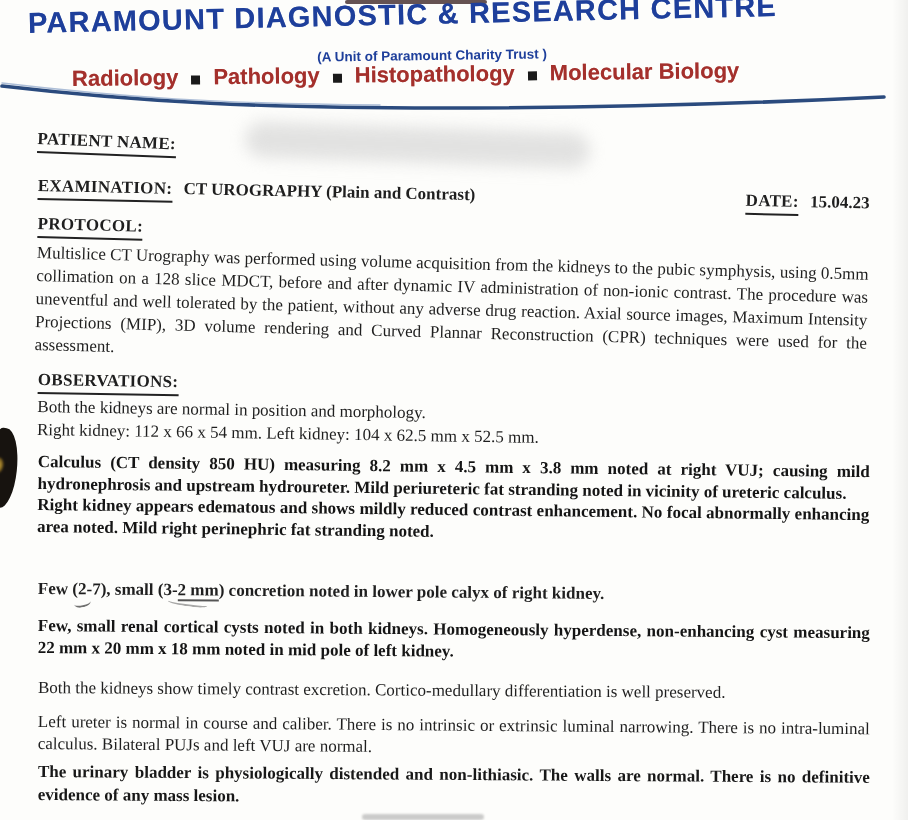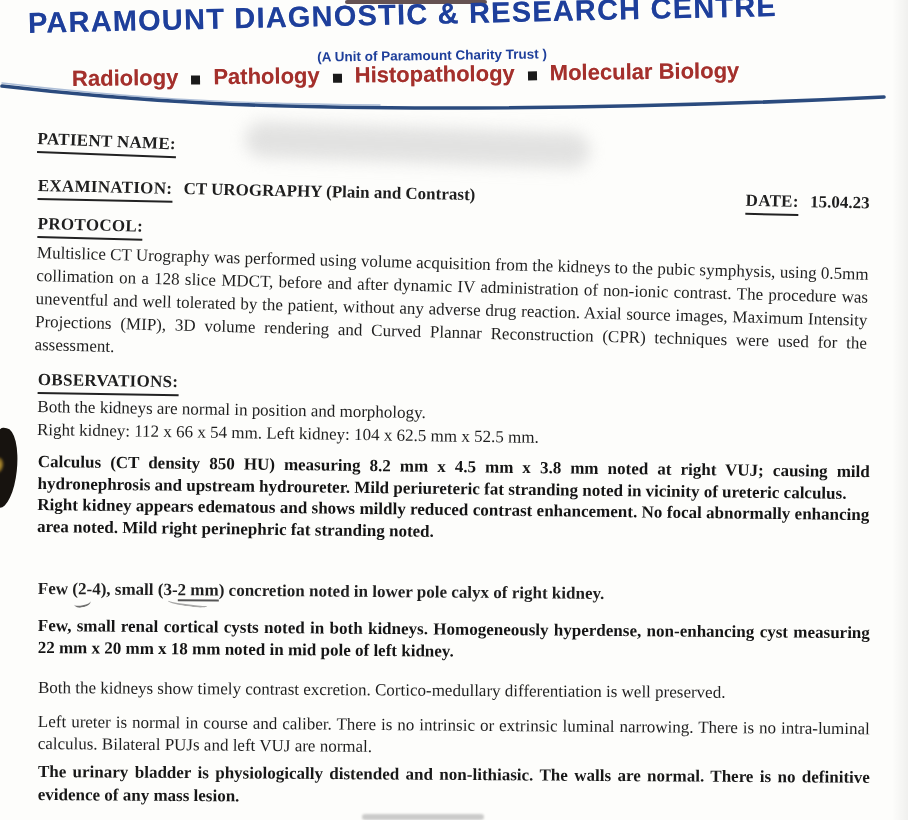--- a/index.html
+++ b/index.html
@@ -160,21 +160,21 @@
     <div class="line">Both the kidneys are normal in position and morphology.</div>
     <div class="line">Right kidney: 112 x 66 x 54 mm. Left kidney: 104 x 62.5 mm x 52.5 mm.</div>
   </div>
 
   <div class="blk calc-blk">
     <div class="bold-p just">Calculus (CT density 850 HU) measuring 8.2 mm x 4.5 mm x 3.8 mm noted at right VUJ; causing mild hydronephrosis and upstream hydroureter. Mild periureteric fat stranding noted in vicinity of ureteric calculus.</div>
     <div class="bold-p just">Right kidney appears edematous and shows mildly reduced contrast enhancement. No focal abnormally enhancing area noted. Mild right perinephric fat stranding noted.</div>
   </div>
 
   <div class="blk few-blk tight">
-    <span>Few </span><span class="pen-count">(2-4)</span><span>, small (3-</span><span class="pen-size">2 mm</span><span>) concretion noted in lower pole calyx of right kidney.</span>
+    <span>Few </span><span class="pen-count">(2-7)</span><span>, small (3-</span><span class="pen-size">2 mm</span><span>) concretion noted in lower pole calyx of right kidney.</span>
   </div>
 
   <div class="blk cyst-blk">
     <div class="bold-p just">Few, small renal cortical cysts noted in both kidneys. Homogeneously hyperdense, non-enhancing cyst measuring 22 mm x 20 mm x 18 mm noted in mid pole of left kidney.</div>
   </div>
 
   <div class="blk timely-blk">Both the kidneys show timely contrast excretion. Cortico-medullary differentiation is well preserved.</div>
 
   <div class="blk ureter-blk just">Left ureter is normal in course and caliber. There is no intrinsic or extrinsic luminal narrowing. There is no intra-luminal calculus. Bilateral PUJs and left VUJ are normal.</div>
 

